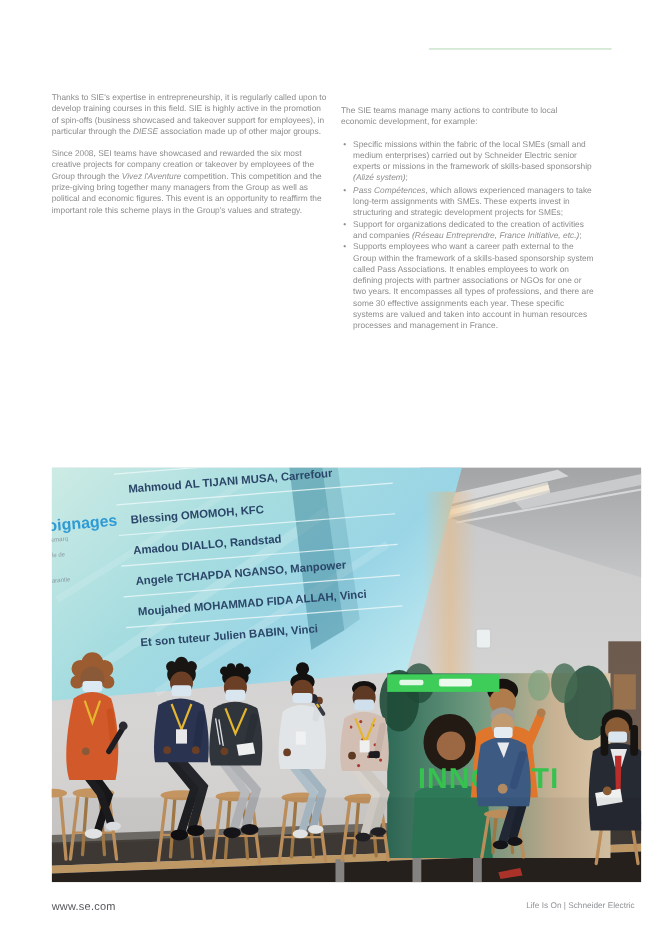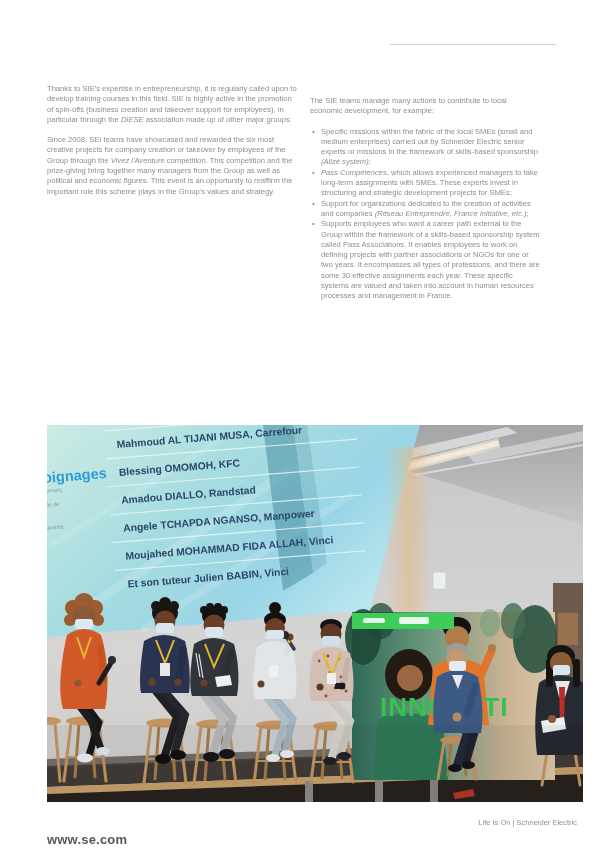--- a/index.html
+++ b/index.html
@@ -26,38 +26,38 @@
   ul.actions { list-style:none; margin:10px 0 0 0; padding:0; }
   ul.actions li { position:relative; padding-left:11px; }
   ul.actions li::before { content:"•"; position:absolute; left:2px; top:0; color:#8d8d8d; }
   
   .photo-figure { position:absolute; left:47px; top:425px; width:536px; height:377px; margin:0; }
   .photo-figure svg { display:block; }
   svg text { font-family:"Liberation Sans", sans-serif; }
   
   .footer-left {
     position:absolute; left:47px; top:819px;
-    font-size:13px; font-weight:bold; color:#55575a; letter-spacing:.2px;margin-top:13px;
+    font-size:10px; font-weight:normal; color:#55575a; letter-spacing:.2px;
   }
   .footer-right {
     position:absolute; right:23px; top:818px;
     display:flex; align-items:baseline; gap:13px;flex-direction:column;
   }
   .footer-tagline { font-size:7.5px; color:#8f9195; }
   .footer-page { font-size:9.5px; color:#3aa04c;margin-top:28px; }
 </style>
 </head>
 <body>
 
 <div class="page">
 
   <div class="header-rule"></div>
 
   <section class="col-left body-text">
-    <p><span>Thanks to SIE's expertise in entrepreneurship, it is regularly called upon to develop training courses in this field. SIE is highly active in the promotion of spin-offs (business creation and takeover support for employees), in particular through the </span><em>DIESE</em><span> association made up of other major groups.</span></p>
+    <p><span>Thanks to SIE's expertise in entrepreneurship, it is regularly called upon to develop training courses in this field. SIE is highly active in the promotion of spin-offs (business showcased and takeover support for employees), in particular through the </span><em>DIESE</em><span> association made up of other major groups.</span></p>
     <p><span>Since 2008, SEI teams have showcased and rewarded the six most creative projects for company creation or takeover by employees of the Group through the </span><em>Vivez l'Aventure</em><span> competition. This competition and the prize-giving bring together many managers from the Group as well as political and economic figures. This event is an opportunity to reaffirm the important role this scheme plays in the Group's values and strategy.</span></p>
   </section>
 
   <section class="col-right body-text">
     <p>The SIE teams manage many actions to contribute to local economic development, for example:</p>
     <ul class="actions">
       <li><span>Specific missions within the fabric of the local SMEs (small and medium enterprises) carried out by Schneider Electric senior experts or missions in the framework of skills-based sponsorship </span><em>(Alizé system)</em><span>;</span></li>
       <li><em>Pass Compétences</em><span>, which allows experienced managers to take long-term assignments with SMEs. These experts invest in structuring and strategic development projects for SMEs;</span></li>
       <li><span>Support for organizations dedicated to the creation of activities and companies </span><em>(Réseau Entreprendre, France Initiative, etc.)</em><span>;</span></li>
       <li><span>Supports employees who want a career path external to the Group within the framework of a skills-based sponsorship system called Pass Associations. It enables employees to work on defining projects with partner associations or NGOs for one or two years. It encompasses all types of professions, and there are some 30 effective assignments each year. These specific systems are valued and taken into account in human resources processes and management in France.</span></li>

